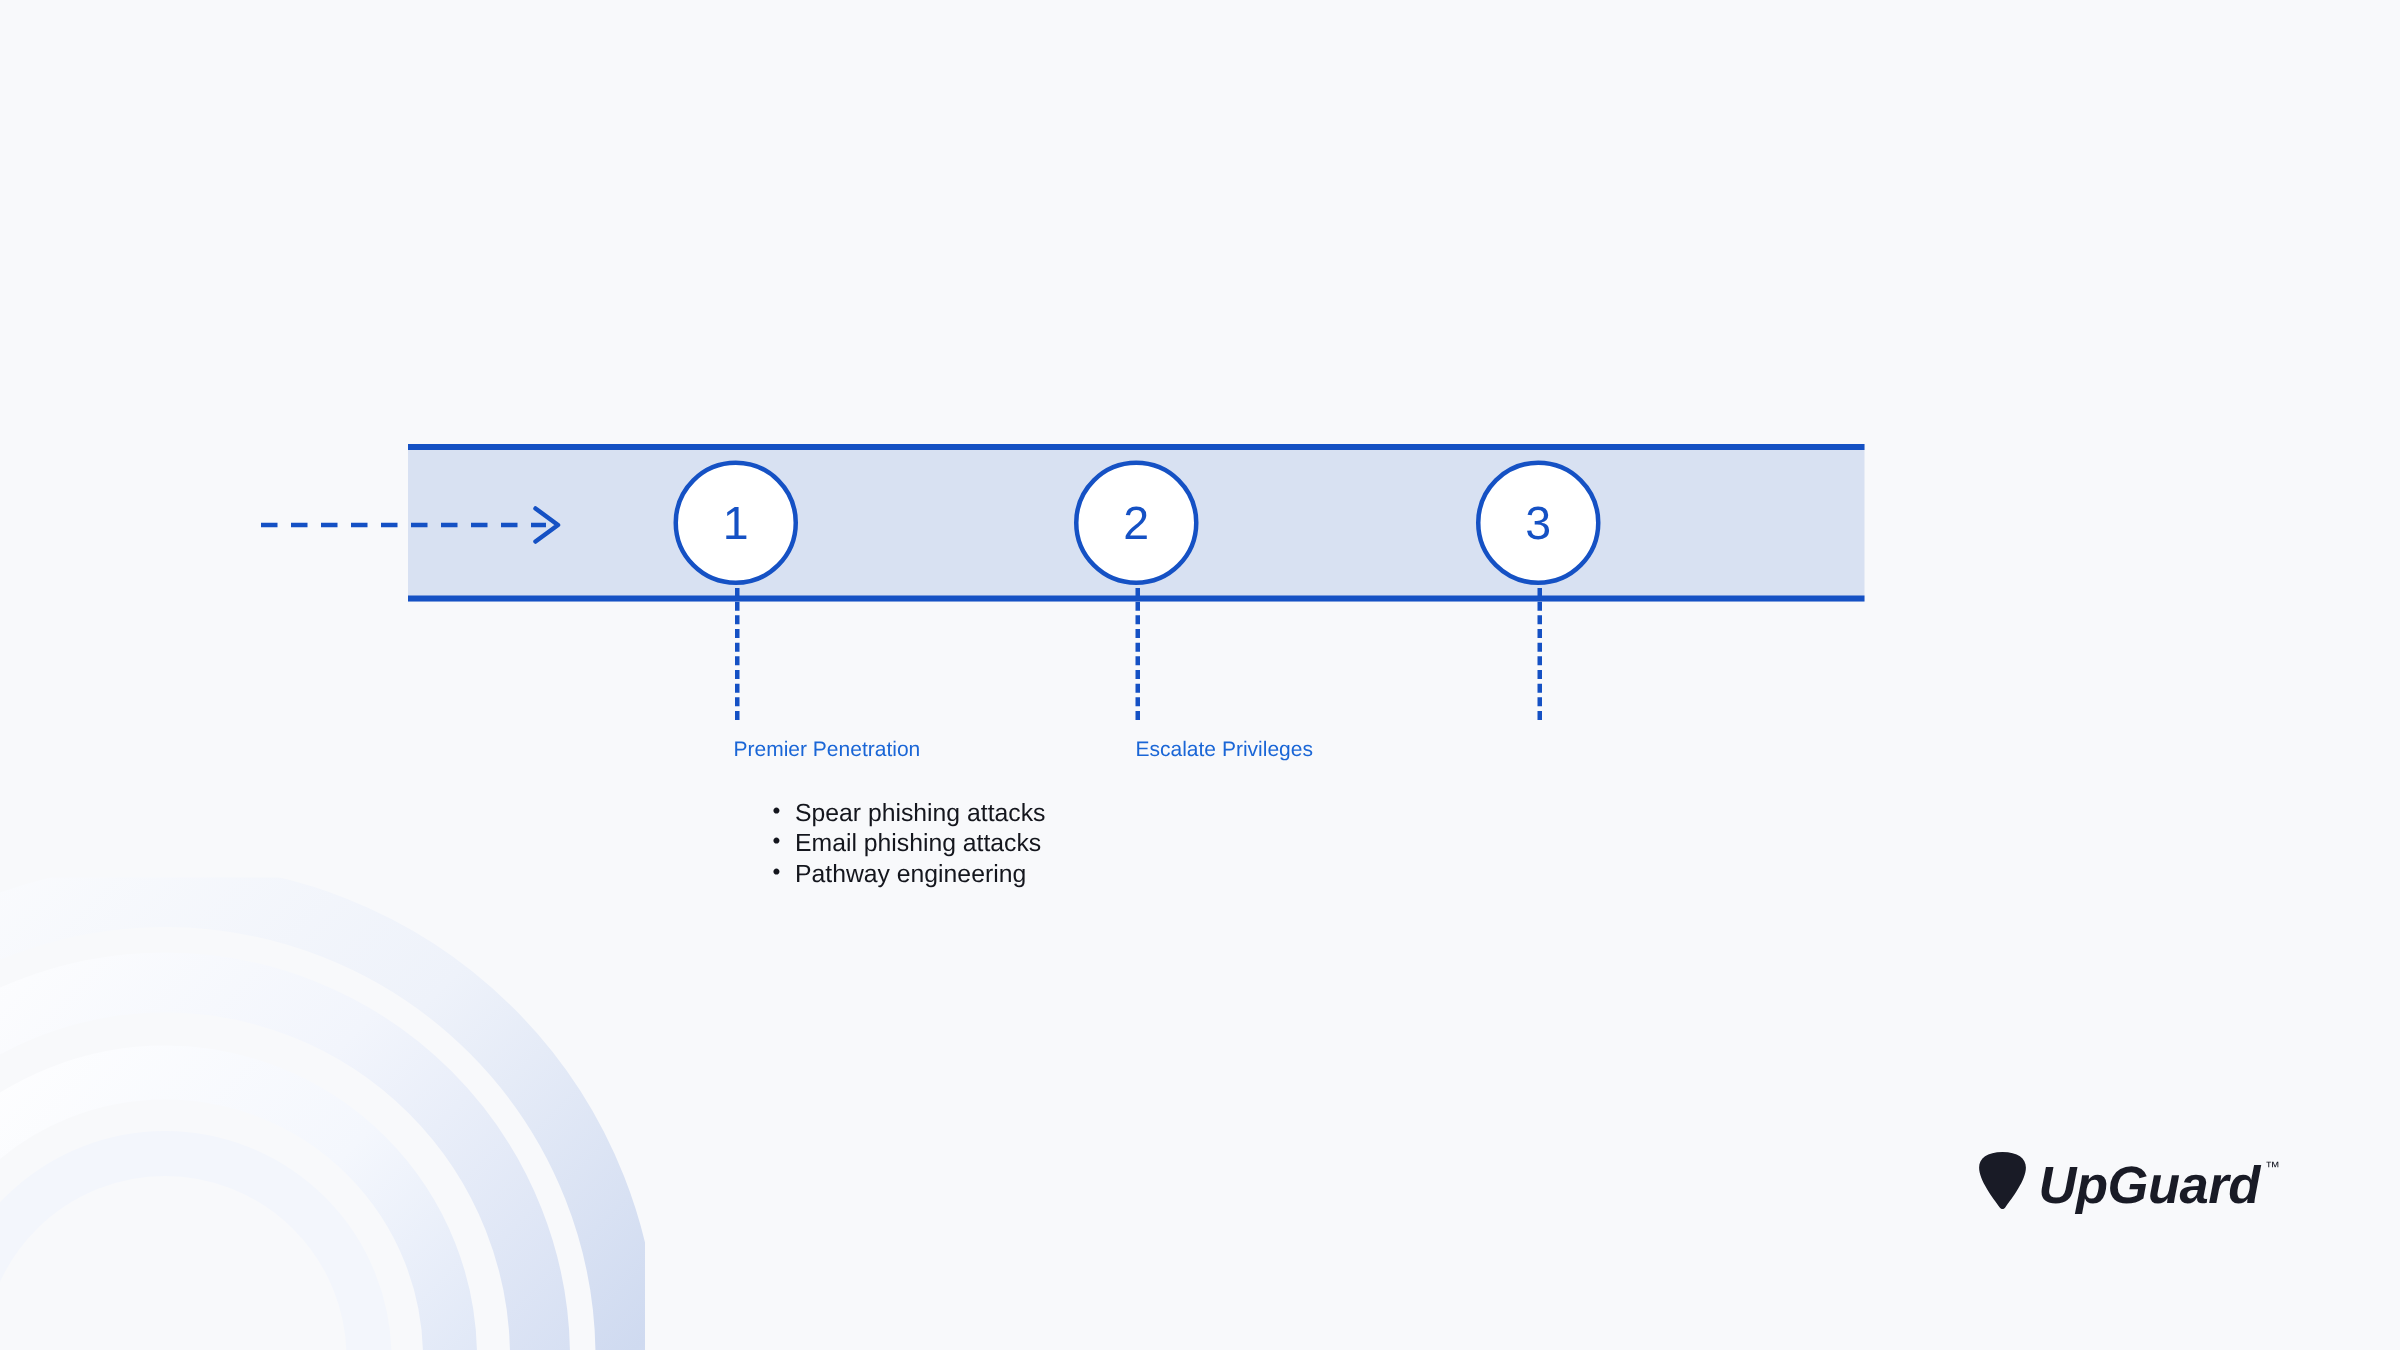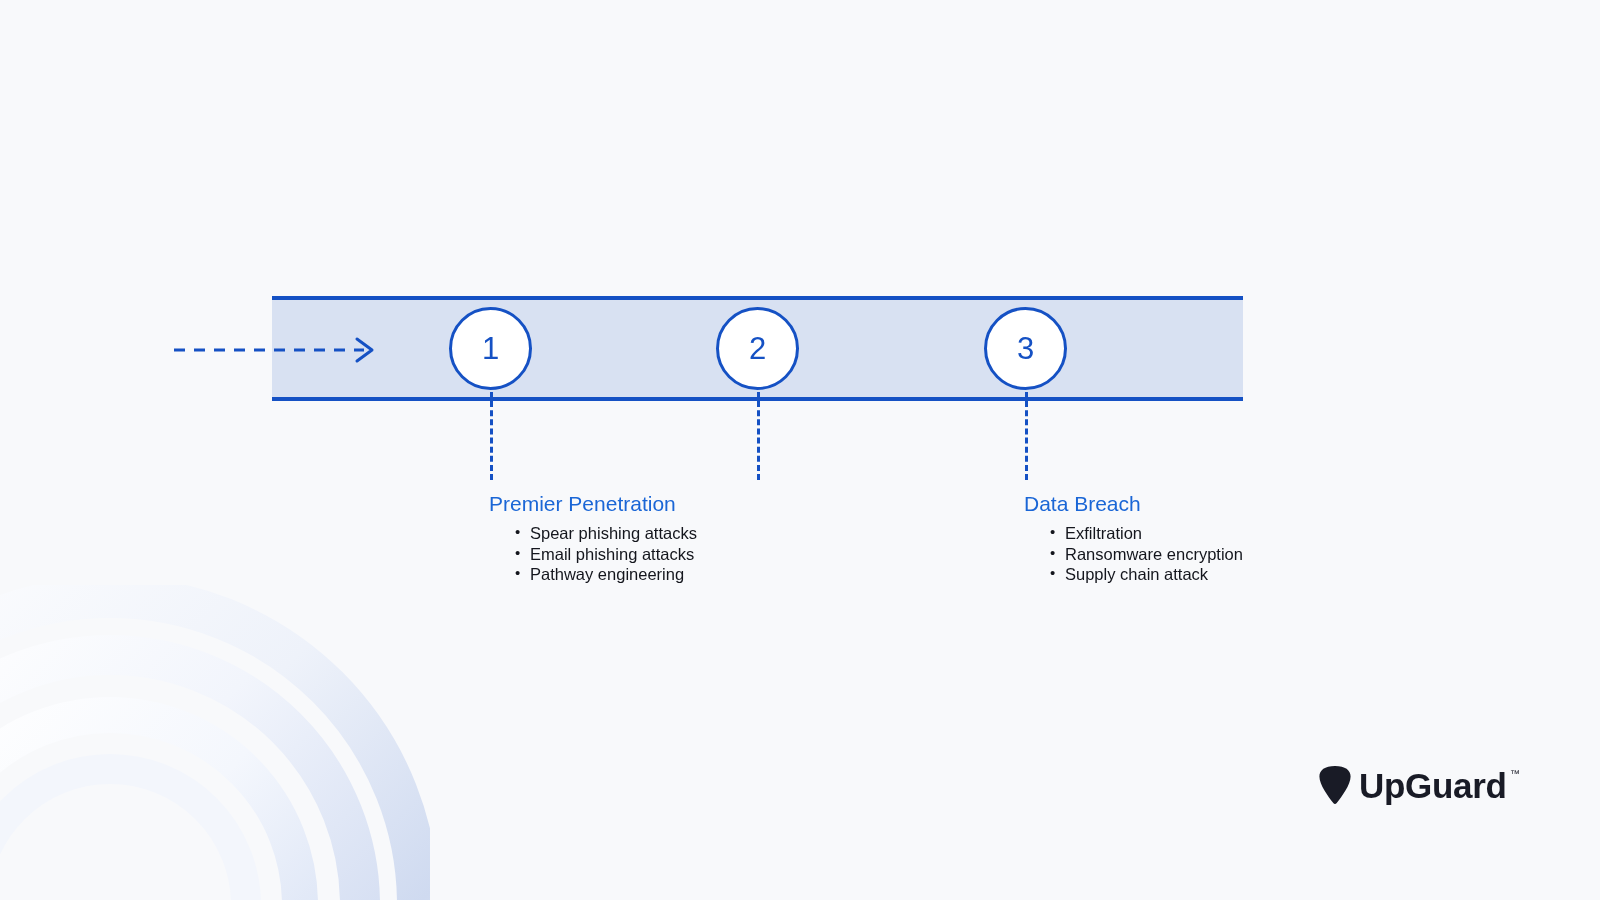--- a/index.html
+++ b/index.html
@@ -109,25 +109,25 @@
   .step-block {
     position: absolute;
     top: 491px;
     z-index: 5;
   }
   .sb1 { left: 489px; width: 250px; }
   .sb2 { left: 757px; width: 250px; }
   .sb3 { left: 1024px; width: 250px; }
 
   .step-heading {
-    font-size: 21px;
+    font-size: 14px;
     color: #1a66d6;
     font-weight: 400;
     white-space: nowrap;
-    margin: 0 0 7px 0;
+    margin: 0 0 24px 0;
     line-height: 1.2;
   }
 
   .step-list {
     margin: 0;
     padding: 0 0 0 22px;
     list-style: none;
   }
   .step-list li {
     position: relative;
@@ -146,22 +146,23 @@
     color: #14161d;
   }
 
   
   .logo {
     position: absolute;
     left: 1318px;
     top: 762px;
     height: 46px;
     display: flex;
-    align-items: center;
+    align-items: flex-end;
     z-index: 5;
+    font-style: italic;
   }
   .logo-mark {
     width: 34px;
     height: 42px;
     margin-right: 7px;
     flex: 0 0 auto;
   }
   .logo-text {
     font-size: 35px;
     font-weight: 700;
@@ -237,30 +238,23 @@
   <div class="step-block sb1">
     <div class="step-heading">Premier Penetration</div>
     <ul class="step-list">
       <li>Spear phishing attacks</li>
       <li>Email phishing attacks</li>
       <li>Pathway engineering</li>
     </ul>
   </div>
 
   <div class="step-block sb2">
-  </div>
-
-  <div class="step-block sb3">
-    <div class="step-heading">Data Breach</div>
-    <ul class="step-list">
-      <li>Exfiltration</li>
-      <li>Ransomware encryption</li>
-      <li>Supply chain attack</li>
-    </ul>
-  </div>
+    <div class="step-heading">Escalate Privileges</div>
+  </div>
+
 
   <div class="logo">
     <svg class="logo-mark" viewBox="0 0 34 42" xmlns="http://www.w3.org/2000/svg">
       <path d="M17 2 C27.2 2 32.6 6.2 32.6 12.4 C32.6 20.8 23.6 32.6 18.7 39.1
                C17.8 40.3 16.2 40.3 15.3 39.1 C10.4 32.6 1.4 20.8 1.4 12.4
                C1.4 6.2 6.8 2 17 2 Z" fill="#191b26"></path>
     </svg>
     <div class="logo-text">
       <span>UpGuard</span>
       <span class="logo-tm">™</span>

